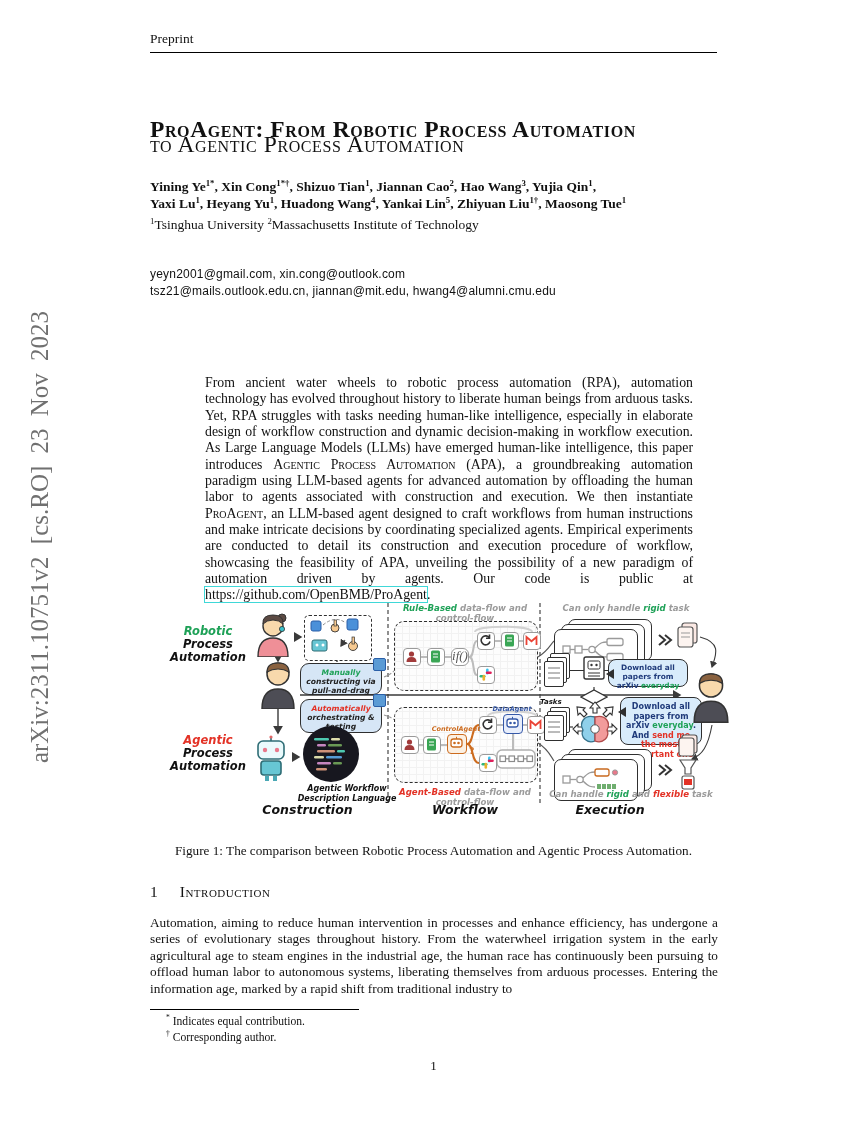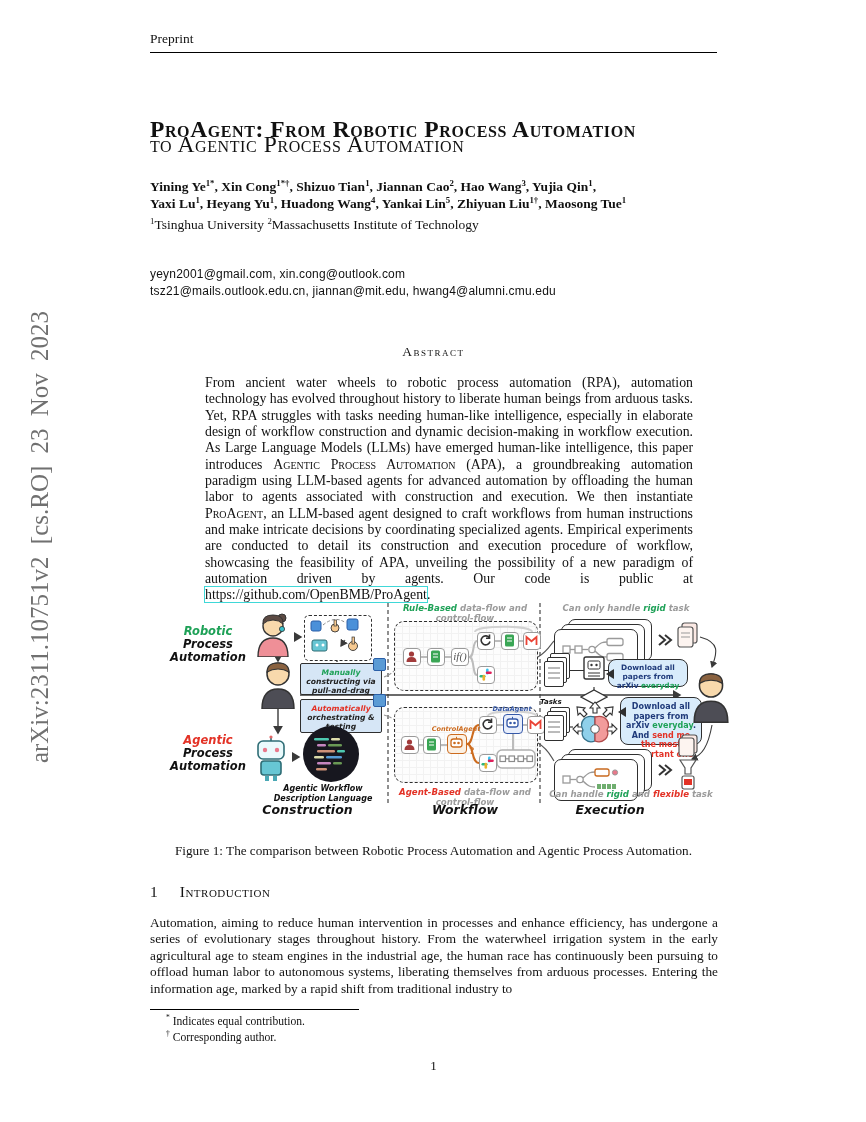--- a/index.html
+++ b/index.html
@@ -51,33 +51,33 @@
   .g{color:#1ea157;}.r{color:#e33226;}.nv{color:#1f3a7a;}.gy{color:#9b9b9b;}.dk{color:#222;}
   .col-label{font-size:12.5px;font-weight:bold;font-style:italic;text-align:center;color:#111;}
   .side-label{width:116px;text-align:center;font-weight:bold;font-style:italic;font-size:11.5px;line-height:13px;}
   .flow-label{font-size:8.6px;font-weight:bold;font-style:italic;text-align:center;}
   .bubble{background:#d9ecfb;border:1.5px solid #2f2f2f;border-radius:8px;text-align:center;
           font-size:8px;font-weight:bold;line-height:9.6px;padding:4px 3px;box-sizing:border-box;}
   .bubble.tail-r:after{content:"";position:absolute;right:-8px;top:20px;border:6px solid transparent;
           border-left:9px solid #2f2f2f;}
   .bubble.tail-l:before{content:"";position:absolute;left:-8px;top:9px;border:5px solid transparent;
           border-right:8px solid #2f2f2f;}
-  .hintbub{background:#d6e6f6;border:1.5px solid #2f2f2f;border-radius:2px;text-align:center;
+  .hintbub{background:#d6e6f6;border:1.5px solid #2f2f2f;border-radius:9px;text-align:center;
            font-size:7.6px;font-weight:bold;font-style:italic;line-height:9px;padding:4px 3px;box-sizing:border-box;}
   .corner-ic{position:absolute;right:-5px;top:-6px;width:11px;height:11px;background:#5b9bd5;
              border:1px solid #2a5fa8;border-radius:2px;}
   .dashbox{border:1.7px dashed #2f2f2f;border-radius:10px;background:
            repeating-linear-gradient(0deg,#f2f2f2 0 1px,transparent 1px 7px),
            repeating-linear-gradient(90deg,#f2f2f2 0 1px,transparent 1px 7px),#fdfdfd;}
   .node{position:absolute;width:18px;height:18px;background:#fff;border:1.6px solid #9a9a9a;
         border-radius:4px;box-sizing:border-box;}
   .node.agent-o{width:20px;height:20px;border-color:#cc6b1e;background:#fbf0e3;}
   .node.agent-b{width:20px;height:20px;border-color:#3558a8;background:#e8eefb;}
-  .iflabel{font-family:"Liberation Serif",serif;font-style:italic;font-size:11px;color:#555;
-           text-align:center;line-height:14px;}
+  .iflabel{font-family:"Liberation Serif",serif;font-style:italic;font-size:13px;color:#555;
+           text-align:center;line-height:14px;border-radius:6px;}
   .tinylabel{font-size:6.5px;font-weight:bold;font-style:italic;text-align:center;white-space:nowrap;}
   .qmark{font-family:"Liberation Serif",serif;color:#cc6b1e;font-weight:bold;font-size:11px;}
   .stack{position:absolute;}
   .stack .card{position:absolute;background:#fff;border:1.5px solid #2f2f2f;border-radius:7px;}
   .taskstack .tcard{position:absolute;background:#fff;border:1.3px solid #2f2f2f;border-radius:2px;}
   .awdl{font-size:8px;font-weight:bold;font-style:italic;text-align:center;line-height:9.5px;color:#111;}
 </style>
 </head>
 <body>
 
@@ -89,21 +89,20 @@
 
   <div class="abs title title1">ProAgent: From Robotic Process Automation</div>
   <div class="abs title title2">to Agentic Process Automation</div>
 
   <div class="abs authors au1"><span>Yining Ye</span><span class="sup">1*</span><span>, Xin Cong</span><span class="sup">1*†</span><span>, Shizuo Tian</span><span class="sup">1</span><span>, Jiannan Cao</span><span class="sup">2</span><span>, Hao Wang</span><span class="sup">3</span><span>, Yujia Qin</span><span class="sup">1</span><span>,</span></div>
   <div class="abs authors au2"><span>Yaxi Lu</span><span class="sup">1</span><span>, Heyang Yu</span><span class="sup">1</span><span>, Huadong Wang</span><span class="sup">4</span><span>, Yankai Lin</span><span class="sup">5</span><span>, Zhiyuan Liu</span><span class="sup">1†</span><span>, Maosong Tue</span><span class="sup">1</span></div>
   <div class="abs affil af1"><span class="sup">1</span><span>Tsinghua University </span><span class="sup">2</span><span>Massachusetts Institute of Technology</span></div>
   <div class="abs email em1">yeyn2001@gmail.com, xin.cong@outlook.com</div>
   <div class="abs email em2">tsz21@mails.outlook.edu.cn, jiannan@mit.edu, hwang4@alumni.cmu.edu</div>
 
-  <div class="abs abs-head">Abstract</div>
   <div class="abs abs-body"><span>From ancient water wheels to robotic process automation (RPA), automation technology has evolved throughout history to liberate human beings from arduous tasks. Yet, RPA struggles with tasks needing human-like intelligence, especially in elaborate design of workflow construction and dynamic decision-making in workflow execution. As Large Language Models (LLMs) have emerged human-like intelligence, this paper introduces </span><span class="sc">Agentic Process Automation</span><span> (APA), a groundbreaking automation paradigm using LLM-based agents for advanced automation by offloading the human labor to agents associated with construction and execution. We then instantiate </span><span class="sc">ProAgent</span><span>, an LLM-based agent designed to craft workflows from human instructions and make intricate decisions by coordinating specialized agents. Empirical experiments are conducted to detail its construction and execution procedure of workflow, showcasing the feasibility of APA, unveiling the possibility of a new paradigm of automation driven by agents. Our code is public at </span><span class="linkbox">https://github.com/OpenBMB/ProAgent</span><span>.</span></div>
 
   <div id="fig" class="abs">
 
     <svg class="abs" style="left:0;top:0" width="656" height="234">
       <defs>
         <marker id="ah" markerWidth="7" markerHeight="7" refX="5" refY="3.5" orient="auto">
           <path d="M0,0 L6,3.5 L0,7 Z" fill="#3a3a3a"></path>
         </marker>
       </defs>
@@ -202,21 +201,21 @@
         <rect x="26" y="19" width="14" height="2.6" rx="1.3" fill="#6a9955"></rect>
         <rect x="15" y="25" width="18" height="2.6" rx="1.3" fill="#ce9178"></rect>
         <rect x="35" y="25" width="8" height="2.6" rx="1.3" fill="#4ec9b0"></rect>
         <rect x="12" y="31" width="10" height="2.6" rx="1.3" fill="#dcdcaa"></rect>
         <rect x="24" y="31" width="16" height="2.6" rx="1.3" fill="#569cd6"></rect>
         <rect x="15" y="37" width="14" height="2.6" rx="1.3" fill="#c586c0"></rect>
         <rect x="31" y="37" width="9" height="2.6" rx="1.3" fill="#6a9955"></rect>
         <rect x="14" y="43" width="11" height="2.6" rx="1.3" fill="#ce9178"></rect>
       </svg>
     </div>
-    <div class="abs awdl" style="left:120px;top:187px;width:106px">
+    <div class="abs awdl" style="left:144px;top:187px;width:106px">
       <div>Agentic Workflow</div>
       <div>Description Language</div>
     </div>
 
     <div class="abs col-label" style="left:95px;top:205px;width:125px">Construction</div>
 
     <div class="abs flow-label" style="left:240px;top:6px;width:150px"><span class="g">Rule-Based</span><span class="gy"> data-flow and control-flow</span></div>
 
     <div class="abs dashbox" style="left:244px;top:24px;width:142px;height:68px">
       <svg viewBox="0 0 142 68" width="142" height="68" style="position:absolute;left:0;top:0">

